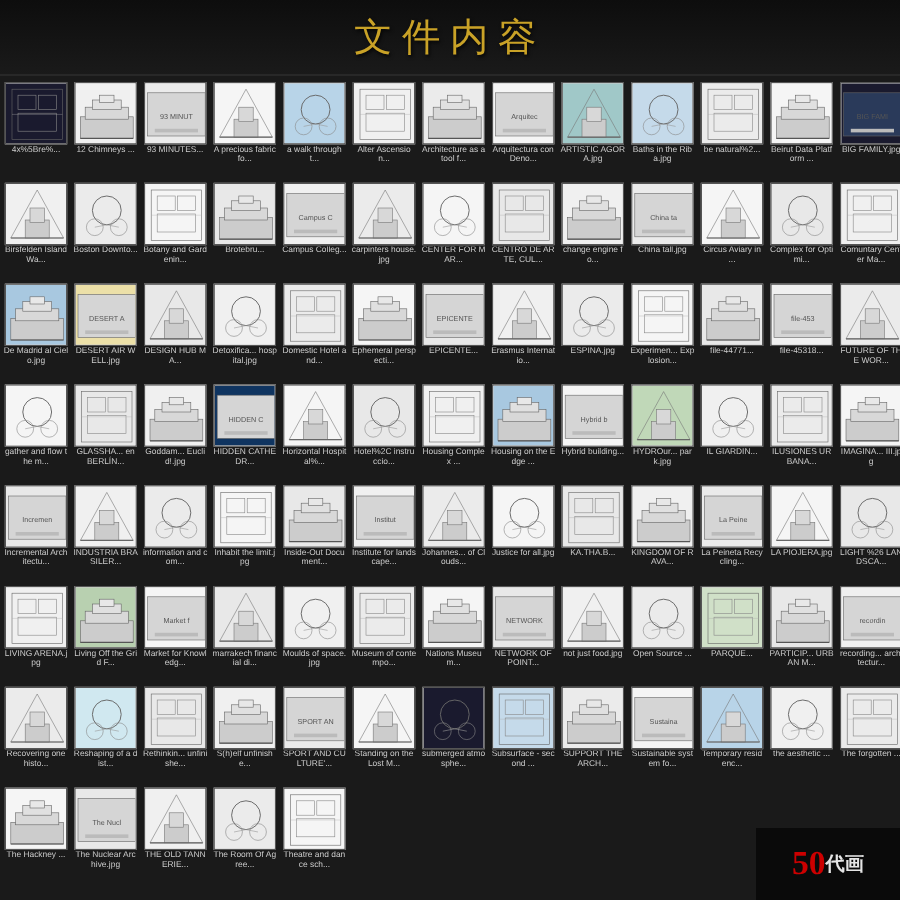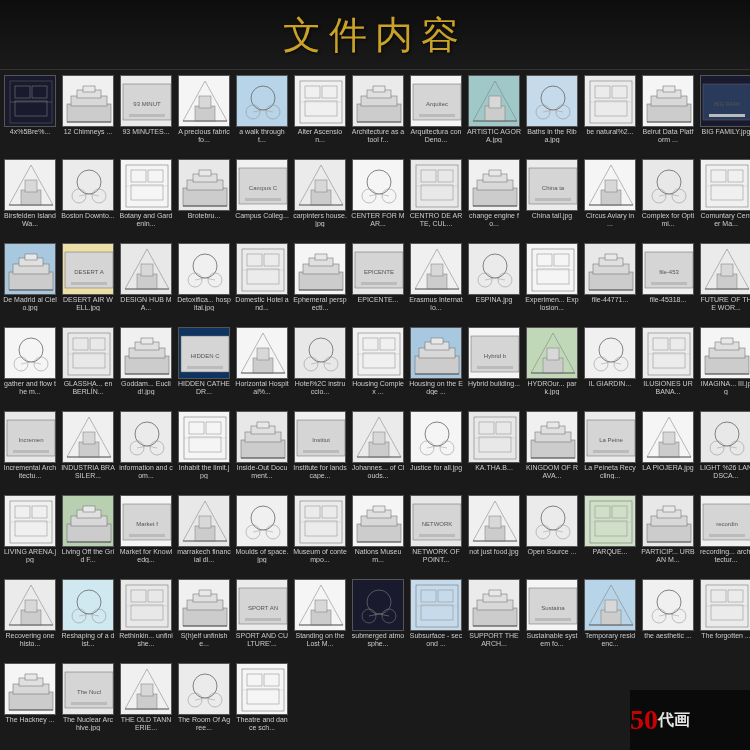--- a/index.html
+++ b/index.html
@@ -10,21 +10,21 @@
       font-family: Arial, sans-serif;
       overflow: hidden;
     }
     .header {
       background: linear-gradient(180deg, #0d0d0d 0%, #1a1a1a 100%);
       text-align: center;
       padding: 10px 0 8px;
       border-bottom: 1px solid #333;
     }
     .header-title {
-      font-size: 38px;
+      font-size: 32px;
       color: #c9a227;
       font-family: 'SimSun', serif;
       letter-spacing: 8px;
       text-shadow: 1px 1px 3px rgba(0,0,0,0.8);
     }
     .grid-container {
       padding: 4px 2px;
       display: grid;
       grid-template-columns: repeat(13, 1fr);
       gap: 2px;
@@ -72,20 +72,21 @@
     
     .watermark-area {
       position: absolute;
       bottom: 0;
       right: 0;
       width: 120px;
       height: 60px;
       background: rgba(0,0,0,0.6);
       display: flex;
       align-items: center;
+      justify-content: center;
       z-index: 10;
     }
   </style>
 </head>
 <body>
 
 <div style="position:relative; width:750px; height:750px;">
   <div class="header">
     <span class="header-title">文件内容</span>
   </div>

